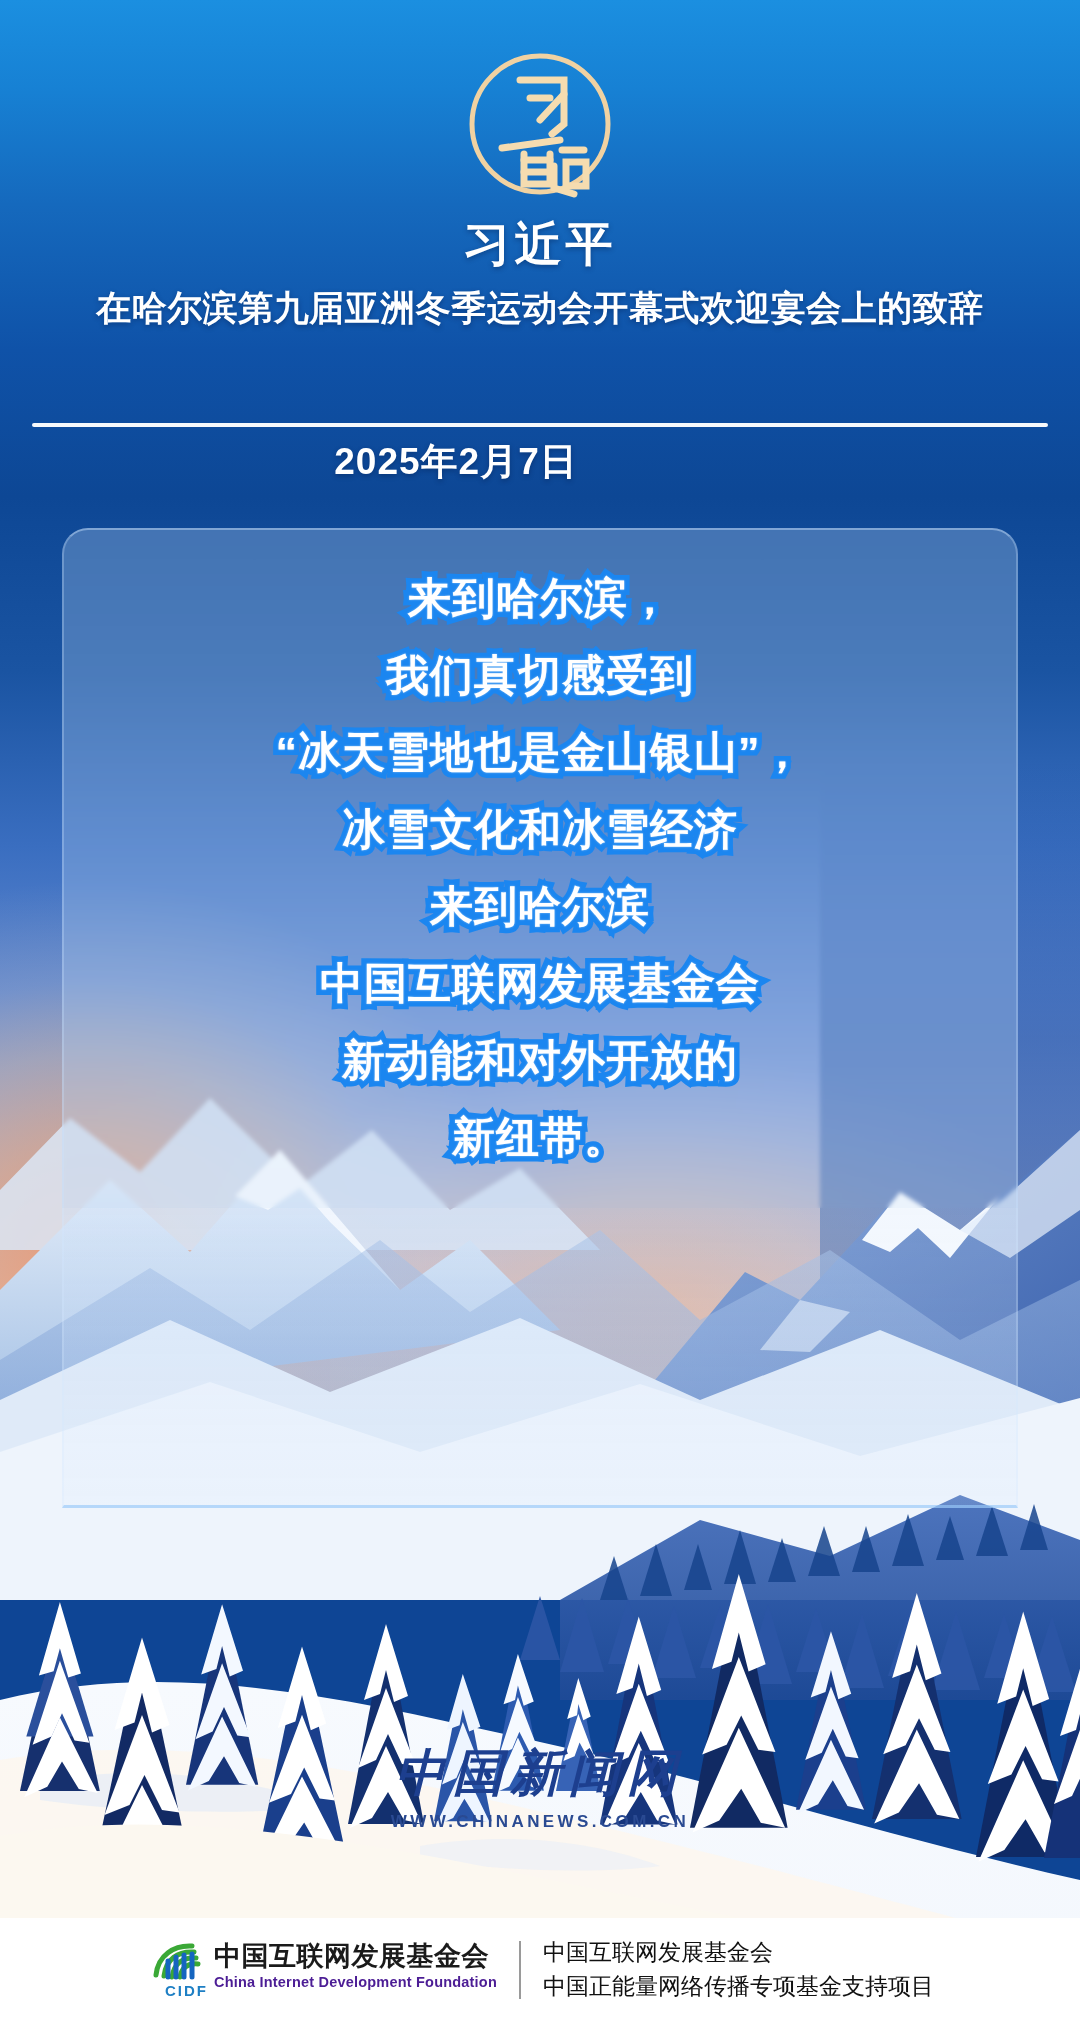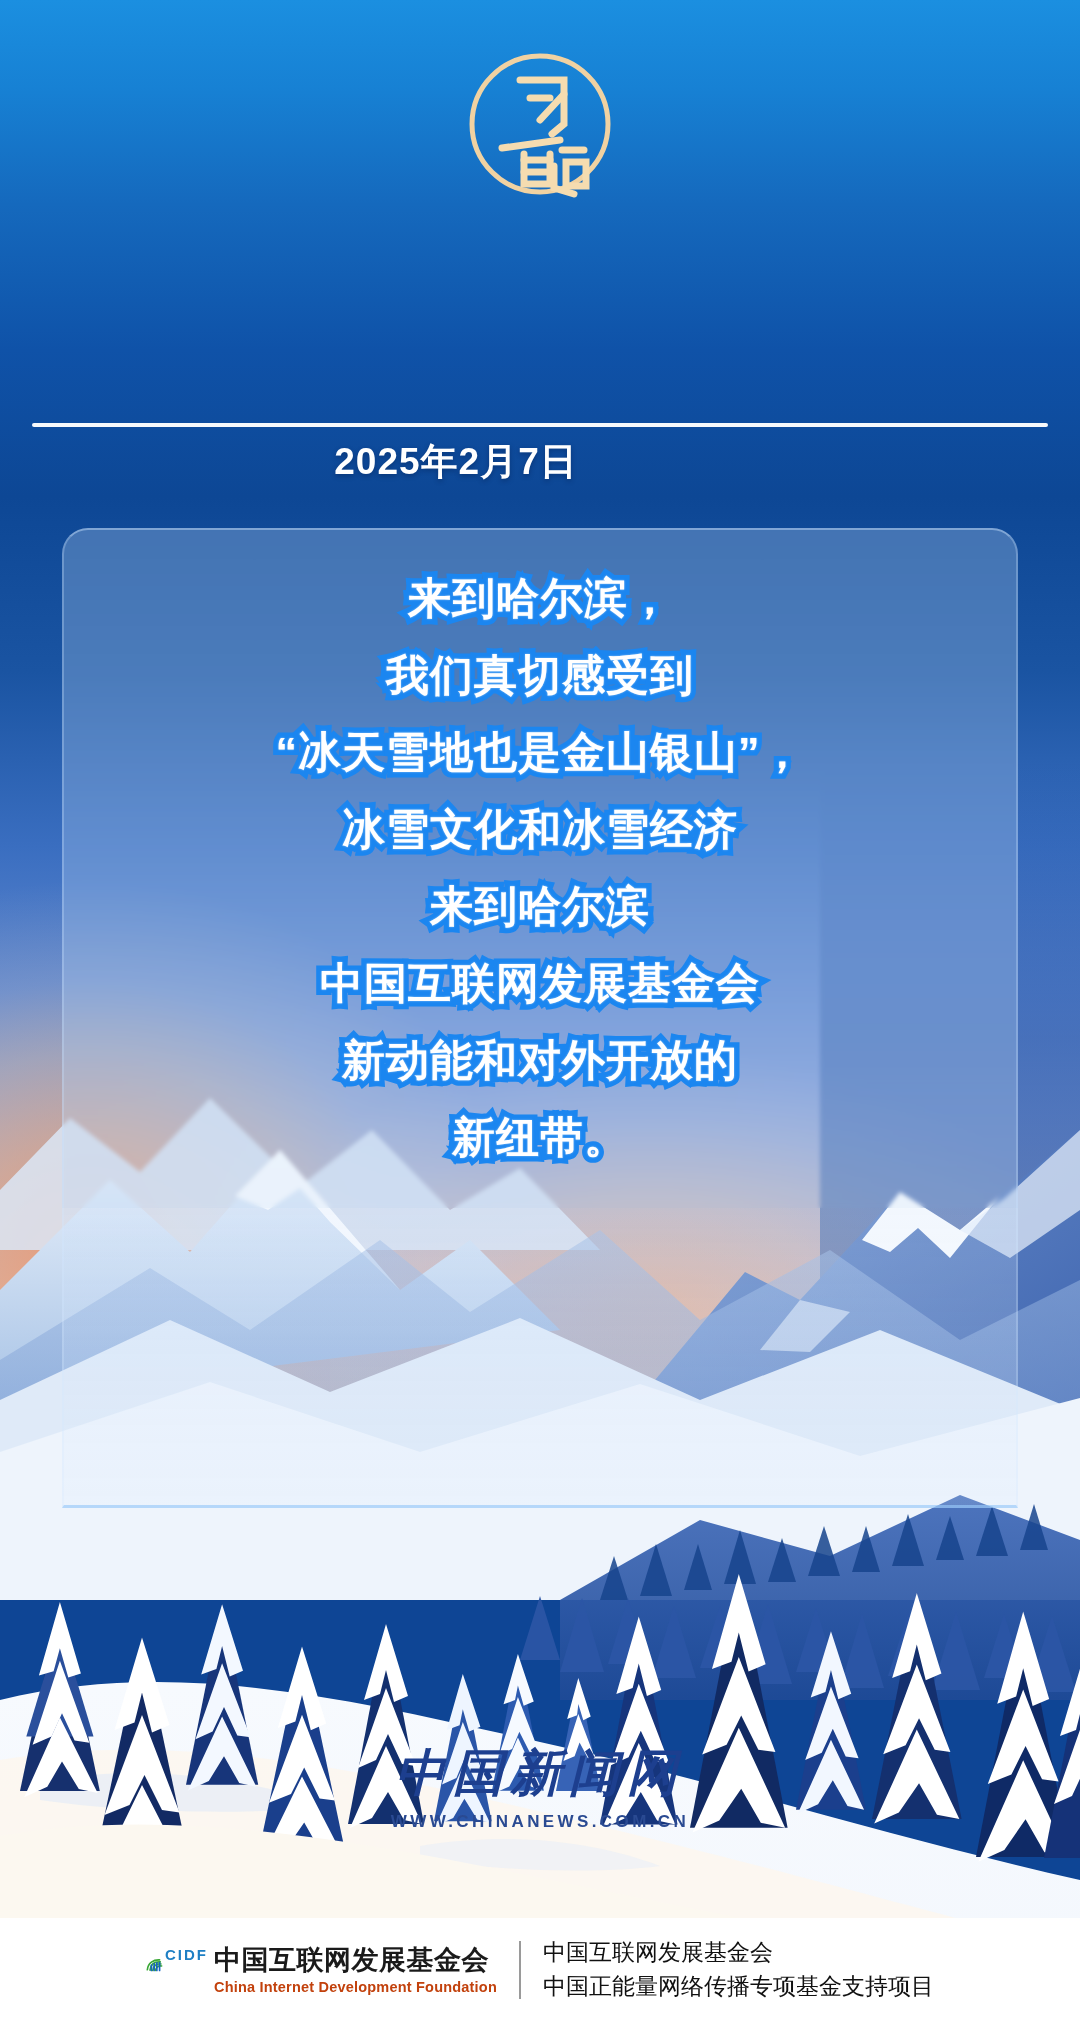--- a/index.html
+++ b/index.html
@@ -137,27 +137,27 @@
   }
 
   
   .footer {
     position:absolute; left:0; bottom:0; width:1080px; height:104px;
     background:#ffffff;
     display:flex; align-items:center; justify-content:center; gap:0px;
   }
   .footer-inner { display:flex; align-items:center; }
   .cidf { display:flex; align-items:flex-start; }
-  .cidf-mark { width:62px; display:flex; flex-direction:row; align-items:flex-start; }
+  .cidf-mark { width:62px; display:flex; flex-direction:column; align-items:flex-end; }
   .cidf-abbr {
     font-size:15px; color:#1e7fc4; letter-spacing:2px; font-weight:600; margin-top:1px;
   }
   .cidf-names { margin-left:6px; }
   .cidf-cn { font-size:27px; font-weight:bold; color:#1a1a1a; letter-spacing:.5px; line-height:1.12; }
-  .cidf-en { font-size:14.5px; color:#c2410c; letter-spacing:.2px; margin-top:3px; font-weight:600; }
+  .cidf-en { font-size:14.5px; color:#4c1d95; letter-spacing:.2px; margin-top:3px; font-weight:600; }
   .divider-v { width:2px; height:58px; background:#9a9a9a; margin:0 22px; }
   .foot-lines { font-size:23px; color:#111; line-height:1.46; }
 </style>
 </head>
 <body>
 
 <div class="poster">
 
   <div class="sky"></div>
   <div class="sky-warm"></div>
@@ -354,20 +354,24 @@
       <path d="M70 122 L96 122"></path>
       <path d="M70 134 L96 134"></path>
       <path d="M70 116 L70 146 L96 146 L96 116"></path>
 
       <path d="M108 112 L130 112"></path>
       <path d="M112 124 L132 124 L132 148 L112 148 Z"></path>
       <path d="M100 128 L100 150 L120 156"></path>
     </g>
   </svg>
 
+  <div class="head-block">
+    <div class="name">习近平</div>
+    <div class="subtitle">在哈尔滨第九届亚洲冬季运动会开幕式欢迎宴会上的致辞</div>
+  </div>
   <div class="rule"></div>
   <div class="date">2025年2月7日</div>
 
   <div class="quote-card"></div>
   <div class="quote-card-lower"></div>
 
   <div class="quote">
     <div class="qline">来到哈尔滨，</div>
     <div class="qline">我们真切感受到</div>
     <div class="qline">“冰天雪地也是金山银山”，</div>

